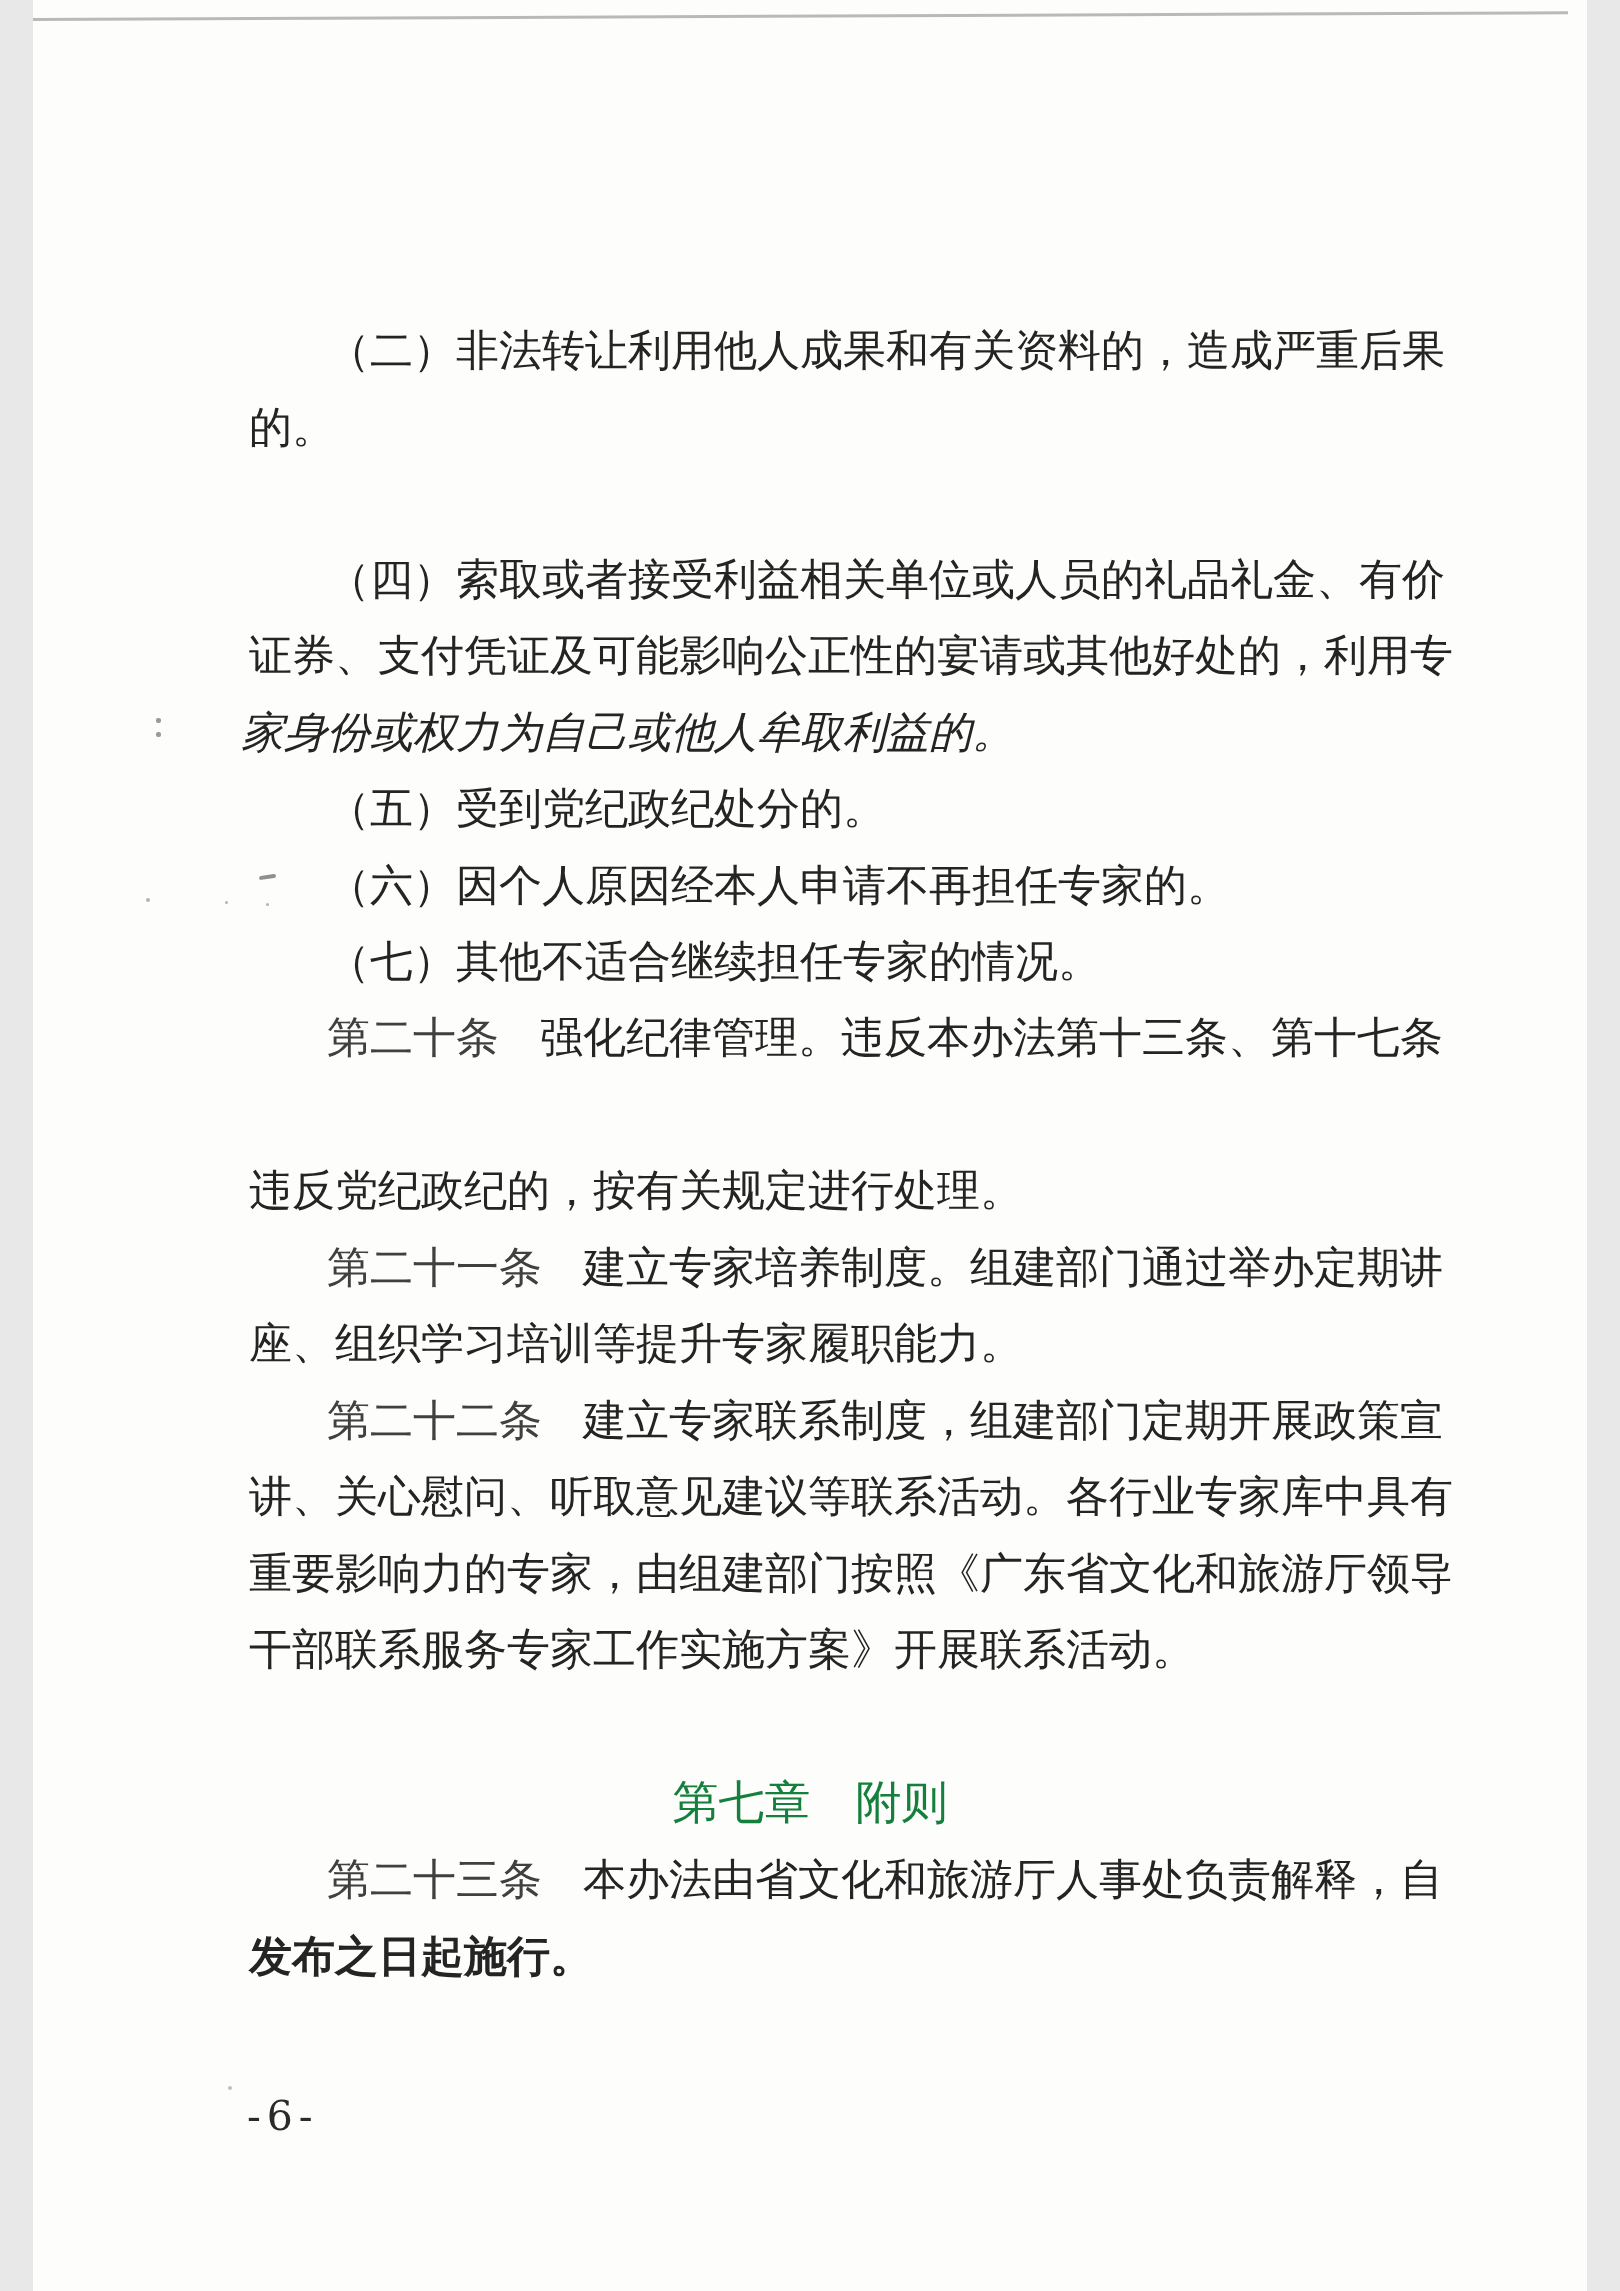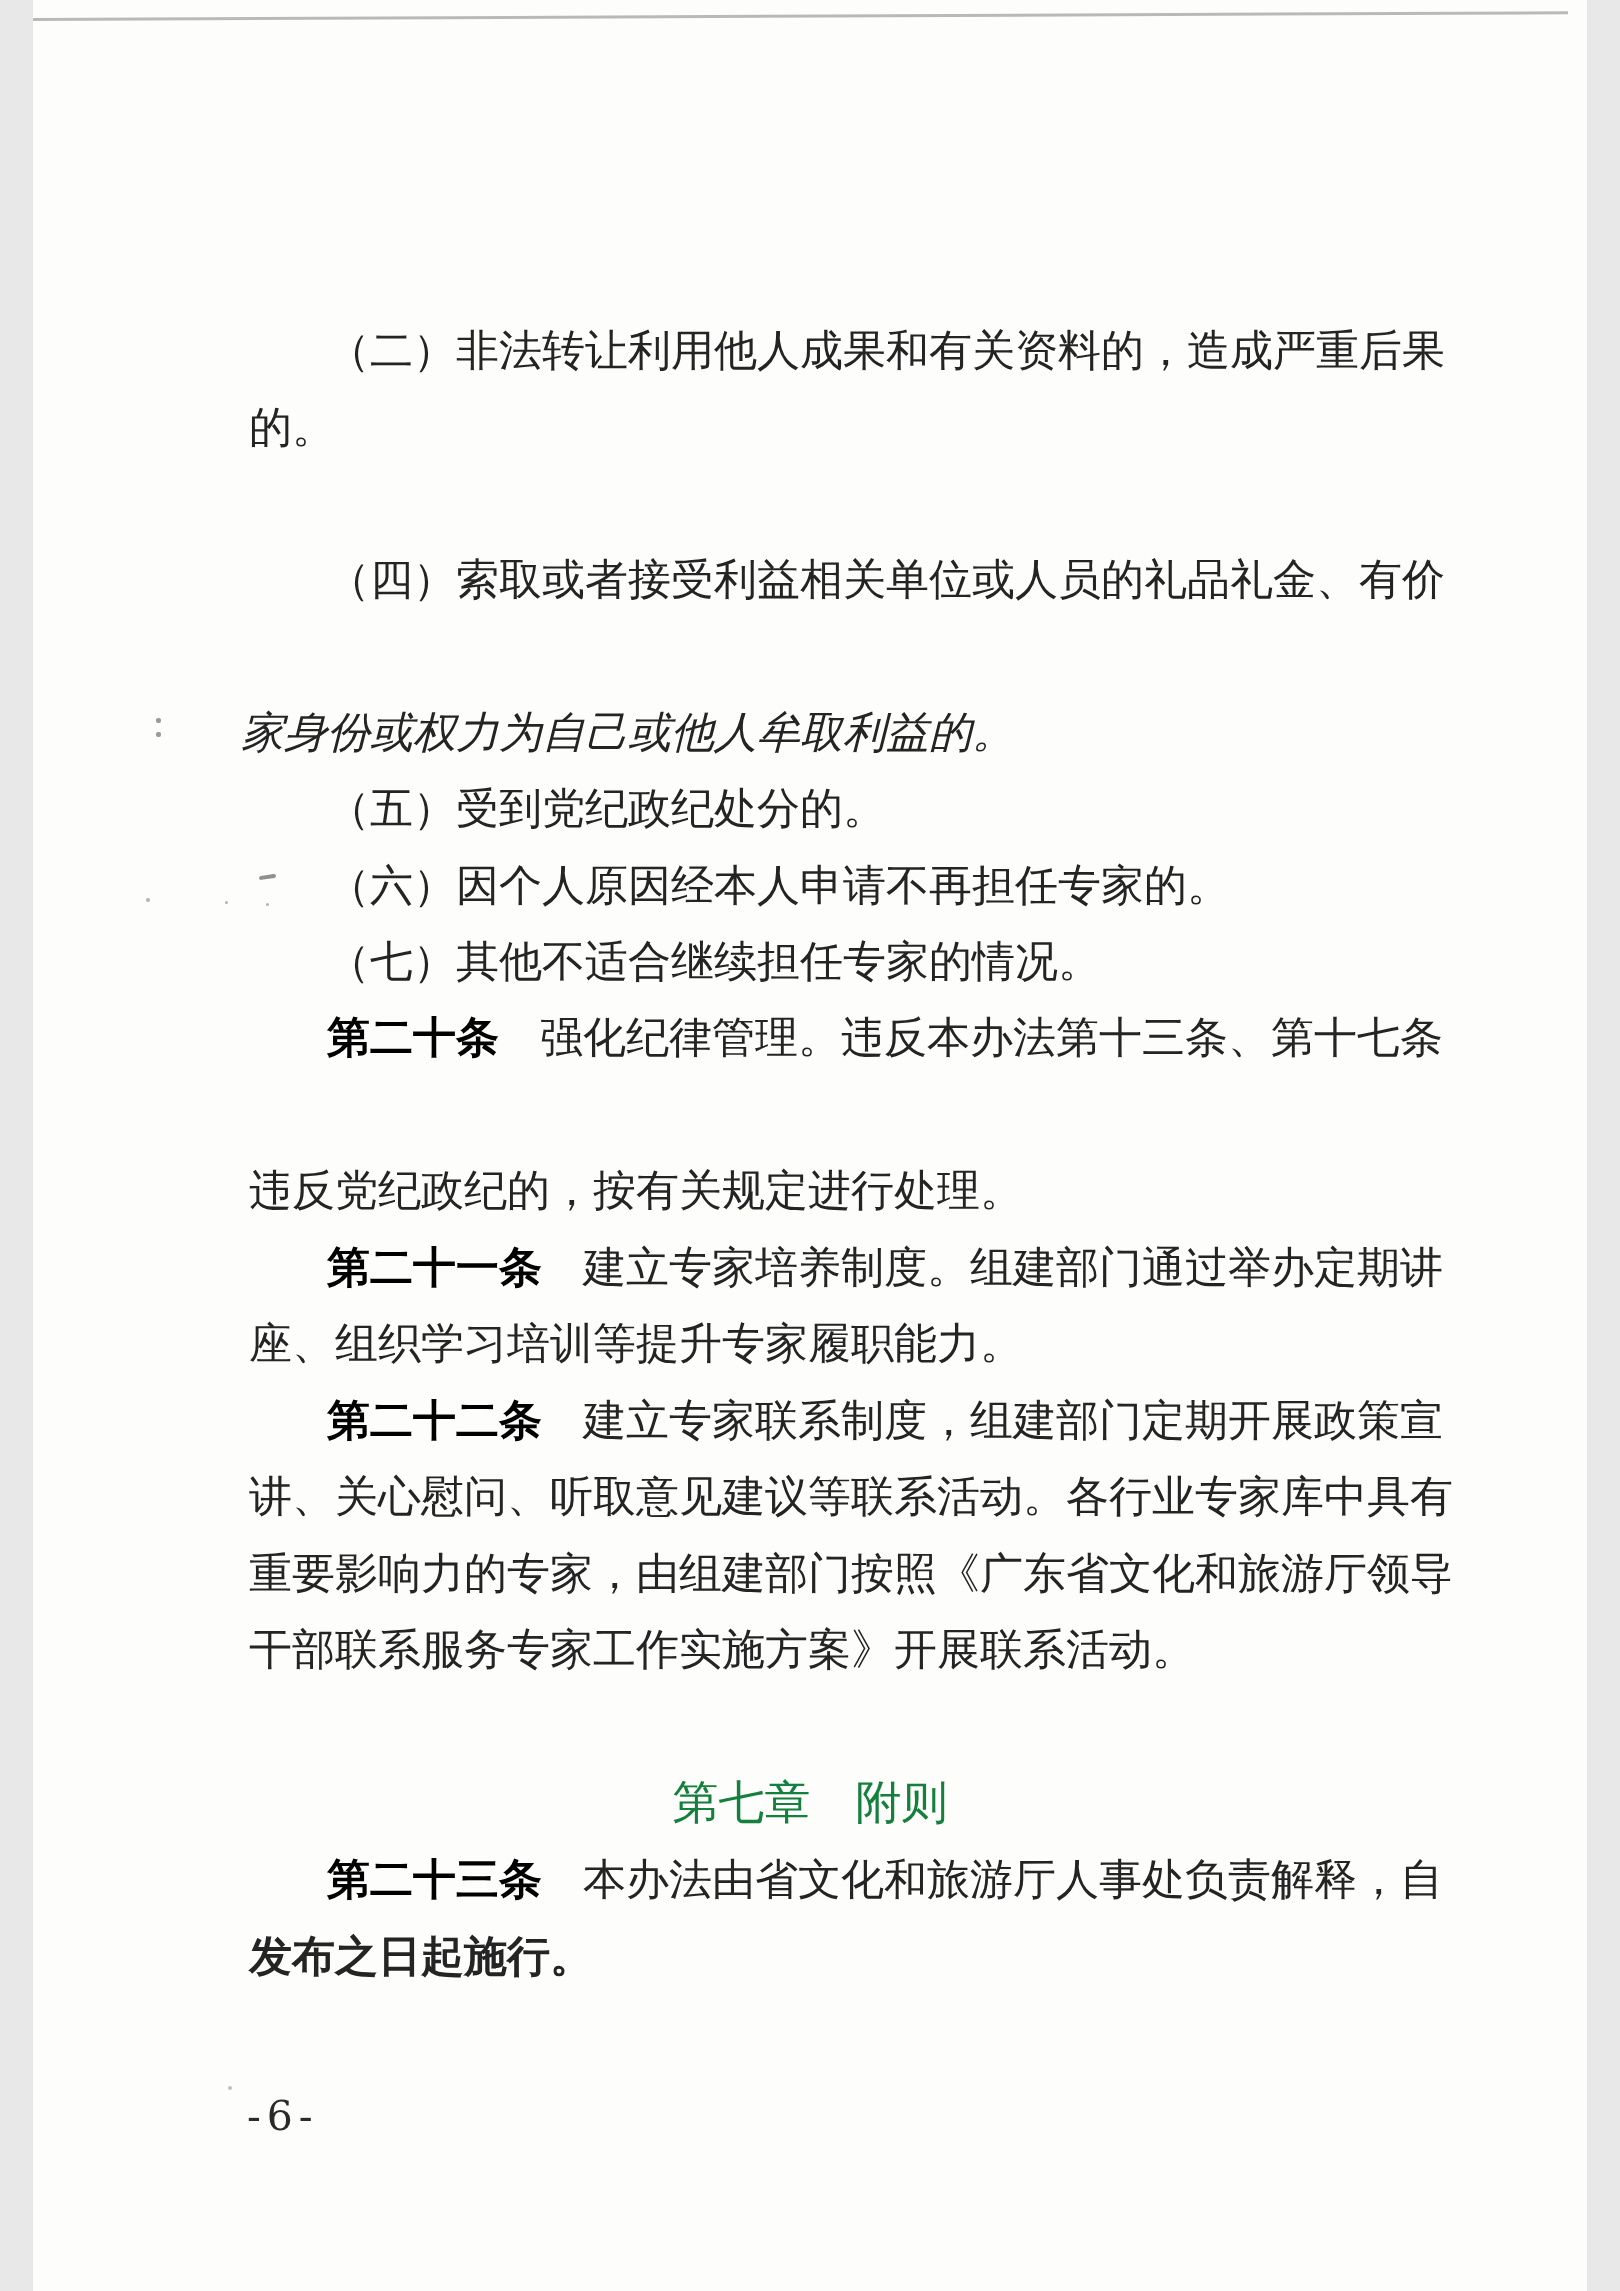--- a/index.html
+++ b/index.html
@@ -15,22 +15,22 @@
   .line{
     position:absolute;
     font-size:43px;
     line-height:45px;
     height:45px;
     white-space:nowrap;
     letter-spacing:0px;
     color:#242424;
   }
   .line .prefix{
-    font-weight:700;
-    color:#000000;
+    font-weight:400;
+    color:#404040;
     margin-right:41px;
   }
   .chapter{
     position:absolute;
     top:1777px;left:0;width:100%;
     text-align:center;
     font-size:46px;line-height:51px;height:51px;
     font-weight:400;color:#15803d;
     white-space:nowrap;
   }
@@ -79,20 +79,21 @@
   <div class="speck sp-d2"></div>
   <div class="speck sp-d3"></div>
   <div class="speck sp-d4"></div>
   <div class="tick tick-a"></div>
   <div class="tick tick-b"></div>
   <div class="tick tick-c"></div>
 
   <div class="line" style="left:294px;top:328px;">（二）非法转让利用他人成果和有关资料的，造成严重后果</div>
   <div class="line" style="left:216px;top:405px;">的。</div>
   <div class="line" style="left:294px;top:557px;">（四）索取或者接受利益相关单位或人员的礼品礼金、有价</div>
+  <div class="line" style="left:216px;top:633px;">证券、支付凭证及可能影响公正性的宴请或其他好处的，利用专</div>
   <div class="line" style="left:208px;top:710px;font-style:italic;">家身份或权力为自己或他人牟取利益的。</div>
   <div class="line" style="left:294px;top:786px;">（五）受到党纪政纪处分的。</div>
   <div class="line" style="left:294px;top:863px;">（六）因个人原因经本人申请不再担任专家的。</div>
   <div class="line" style="left:294px;top:939px;">（七）其他不适合继续担任专家的情况。</div>
 
   <div class="line" style="left:294px;top:1015px;">
     <span class="prefix">第二十条</span><span>强化纪律管理。违反本办法第十三条、第十七条</span>
   </div>
   <div class="line" style="left:216px;top:1168px;">违反党纪政纪的，按有关规定进行处理。</div>
 

